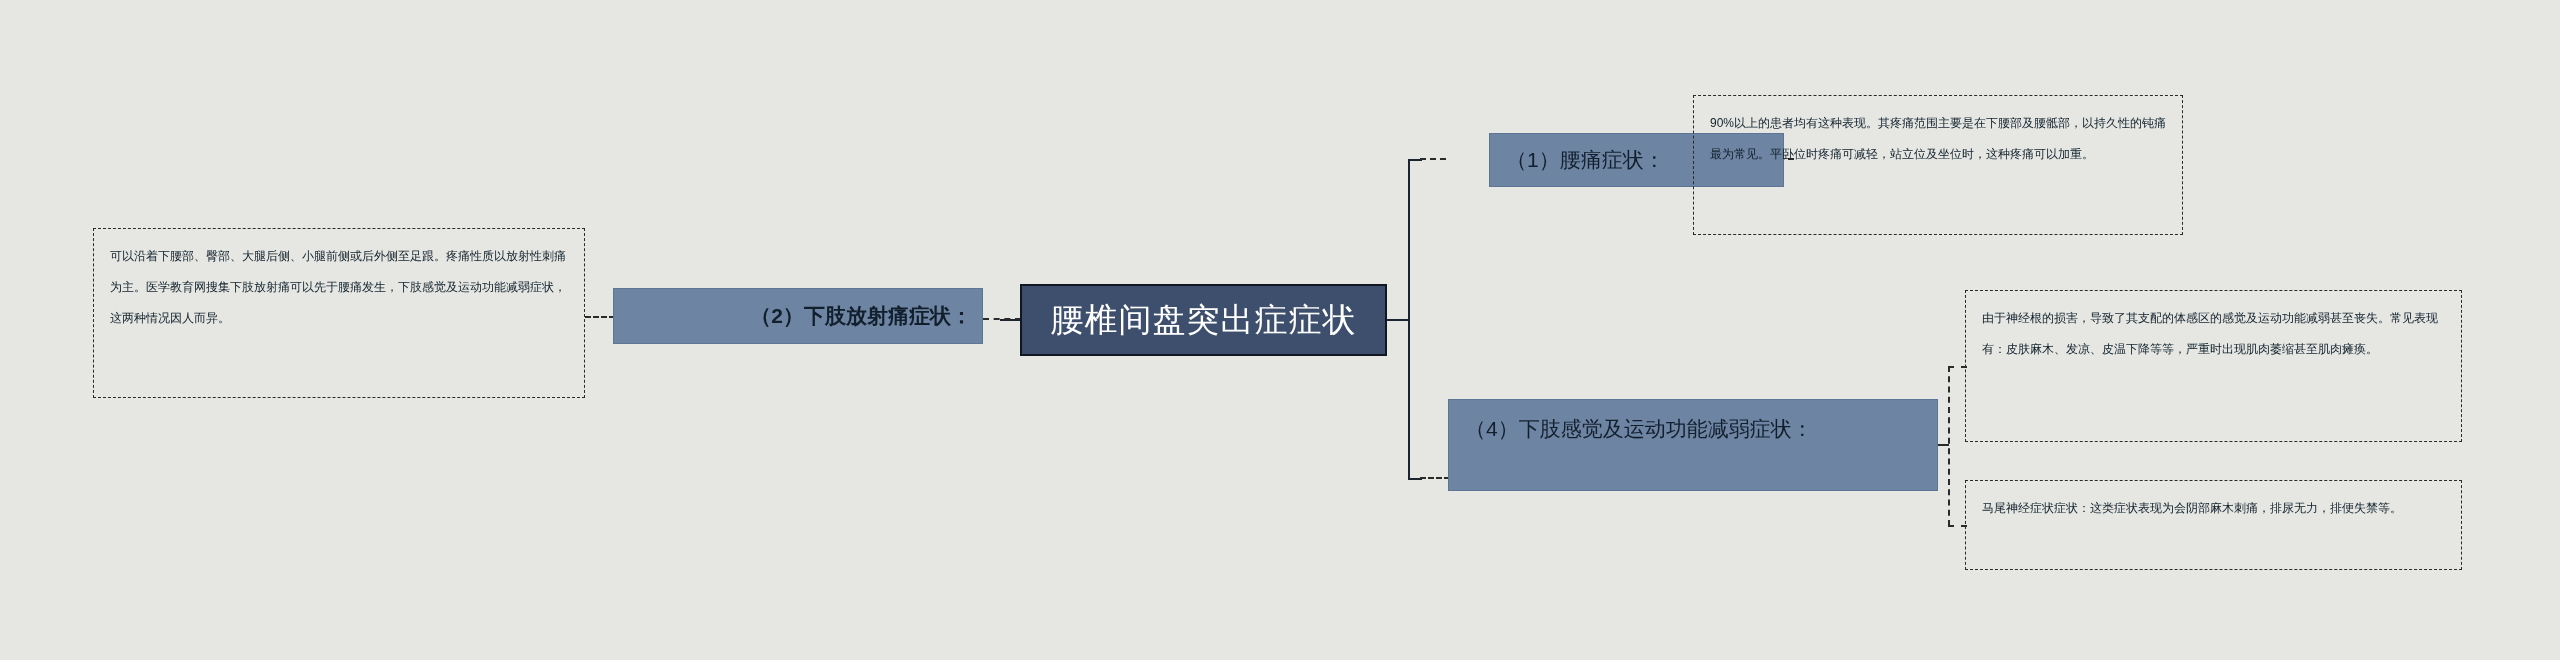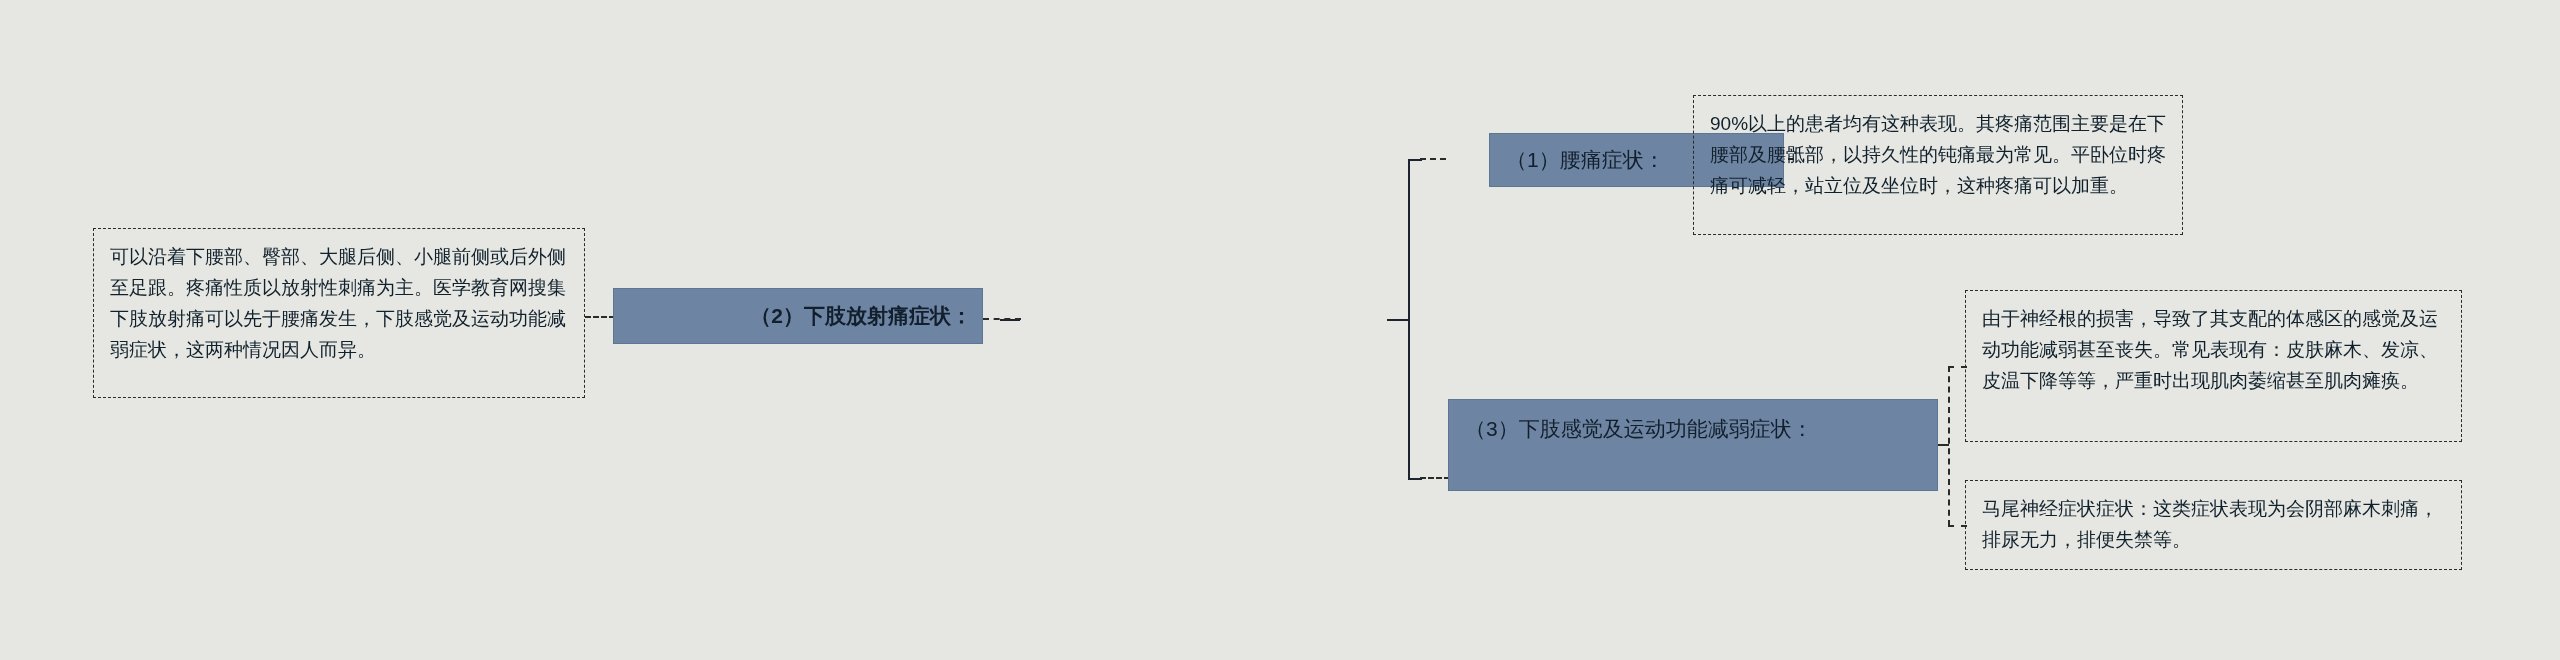--- a/index.html
+++ b/index.html
@@ -75,21 +75,21 @@
     height: 92px;
     padding-top: 12px;
   }
 
   
   .leaf {
     position: absolute;
     border: 1px dashed #2a2a2a;
     background: transparent;
     color: #11212c;
-    font-size: 19px;
+    font-size: 12px;
     line-height: 31px;
     box-sizing: border-box;
     padding: 12px 14px 12px 16px;
     white-space: pre-wrap;
   }
   .leaf-a {
     left: 1693px;
     top: 95px;
     width: 490px;
     height: 140px;
@@ -151,31 +151,34 @@
 
   <div class="dconn" style="left:1740px; top:158px; width:54px;"></div>
 
   <div class="dconn" style="left:585px; top:316px; width:30px;"></div>
 
   <div class="dconn-v" style="left:1948px; top:366px; height:160px;"></div>
   <div class="dconn" style="left:1937px; top:444px; width:12px;"></div>
   <div class="dconn" style="left:1948px; top:366px; width:19px;"></div>
   <div class="dconn" style="left:1948px; top:525px; width:19px;"></div>
 
+  <div class="center-node">
+    <span>腰椎间盘突出症症状</span>
+  </div>
 
   <div class="branch-node branch-1">
     <span>（1）腰痛症状：</span>
   </div>
 
   <div class="branch-node branch-2">
     <span>（2）下肢放射痛症状：</span>
   </div>
 
   <div class="branch-node branch-3">
-    <span>（3）下肢感觉及运动功能减弱症状：</span>
+    <span>（4）下肢感觉及运动功能减弱症状：</span>
   </div>
 
   <div class="leaf leaf-a">90%以上的患者均有这种表现。其疼痛范围主要是在下腰部及腰骶部，以持久性的钝痛最为常见。平卧位时疼痛可减轻，站立位及坐位时，这种疼痛可以加重。</div>
 
   <div class="leaf leaf-b">可以沿着下腰部、臀部、大腿后侧、小腿前侧或后外侧至足跟。疼痛性质以放射性刺痛为主。医学教育网搜集下肢放射痛可以先于腰痛发生，下肢感觉及运动功能减弱症状，这两种情况因人而异。</div>
 
   <div class="leaf leaf-c">由于神经根的损害，导致了其支配的体感区的感觉及运动功能减弱甚至丧失。常见表现有：皮肤麻木、发凉、皮温下降等等，严重时出现肌肉萎缩甚至肌肉瘫痪。</div>
 
   <div class="leaf leaf-d">马尾神经症状症状：这类症状表现为会阴部麻木刺痛，排尿无力，排便失禁等。</div>
 

